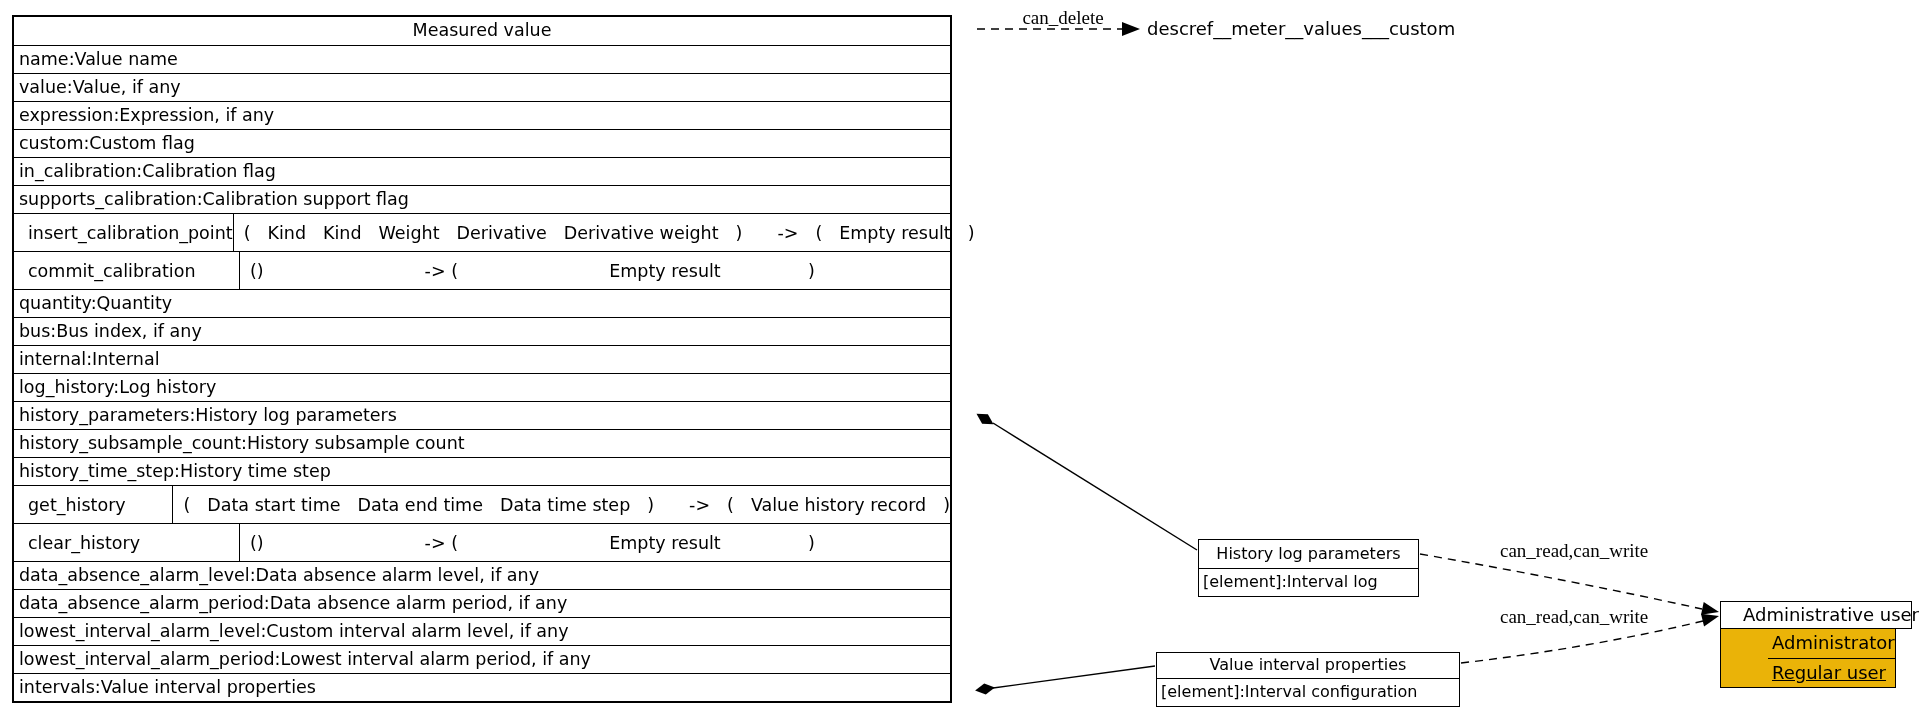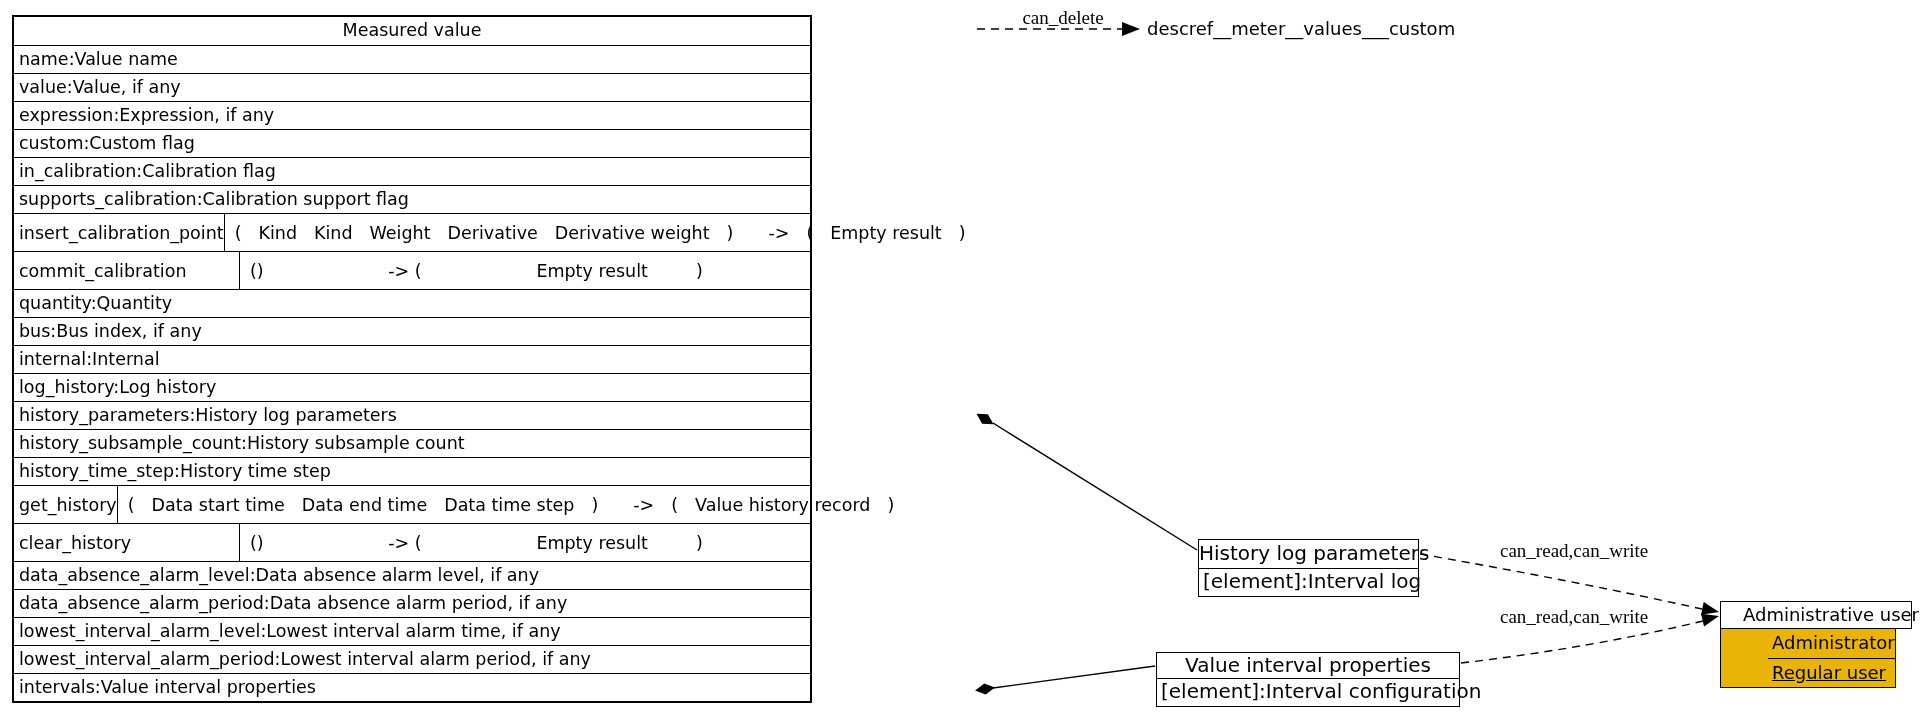--- a/index.html
+++ b/index.html
@@ -1,34 +1,34 @@
 <!DOCTYPE html>
 <html><head>
 <meta charset="utf-8">
 <style>
   html,body{margin:0;padding:0;background:#ffffff;}
   .canvas{position:relative;width:1929px;height:719px;background:#fff;
           font-family:"DejaVu Sans","Liberation Sans",sans-serif;color:#000;overflow:hidden;}
   *{box-sizing:border-box;}
 
   
-  .mtable{position:absolute;left:12px;top:15px;width:800px;border:2px solid #000;background:#fff;font-size:17.5px;}
+  .mtable{position:absolute;left:12px;top:15px;width:940px;border:2px solid #000;background:#fff;font-size:17.5px;}
   .hdr{height:28px;line-height:26px;text-align:center;}
   .row{border-top:1.5px solid #000;position:relative;}
   .field{height:28px;line-height:26px;padding-left:5px;white-space:nowrap;}
   .method{height:38px;display:flex;}
-  .mname{width:226px;border-right:1.5px solid #000;display:flex;align-items:center;padding-left:5px;white-space:nowrap;}
+  .mname{width:226px;border-right:1.5px solid #000;display:flex;align-items:center;padding-left:14px;white-space:nowrap;}
   .msig{flex:1;display:flex;align-items:center;gap:17px;padding-left:10px;white-space:nowrap;}
   .msig span.arrowgap{margin-left:18px;}
   .mspread{flex:1;position:relative;}
   .mspread span{position:absolute;top:50%;transform:translateY(-50%);white-space:nowrap;}
   .sp1{left:10px;} .sp2{left:26%;} .sp3{left:52%;} .sp4{left:80%;}
 
   
-  .node{position:absolute;border:1.5px solid #000;background:#fff;font-size:20px;}
+  .node{position:absolute;border:1.5px solid #000;background:#fff;font-size:16px;}
   .ntitle{text-align:center;border-bottom:1.5px solid #000;white-space:nowrap;}
   .nrow{padding-left:4px;white-space:nowrap;}
   .hist{left:1198px;top:539px;width:221px;}
   .hist .ntitle{height:29px;line-height:27px;}
   .hist .nrow{height:27px;line-height:25px;}
   .ival{left:1156px;top:652px;width:304px;}
   .ival .ntitle{height:26px;line-height:24px;}
   .ival .nrow{height:27px;line-height:25px;}
   .admin-title{position:absolute;left:1720px;top:601px;width:192px;height:28px;line-height:25px;
                border:1.5px solid #000;background:#fff;padding-left:22px;font-size:18px;white-space:nowrap;}
@@ -145,21 +145,21 @@
           <div class="mname">clear_history</div>
           <div class="mspread">
             <span class="sp1">()</span>
             <span class="sp2">-&gt; (</span>
             <span class="sp3">Empty result</span>
             <span class="sp4">)</span>
           </div>
         </div>
         <div class="row field">data_absence_alarm_level:Data absence alarm level, if any</div>
         <div class="row field">data_absence_alarm_period:Data absence alarm period, if any</div>
-        <div class="row field">lowest_interval_alarm_level:Lowest interval alarm time, if any</div>
+        <div class="row field">lowest_interval_alarm_level:Custom interval alarm level, if any</div>
         <div class="row field">lowest_interval_alarm_period:Lowest interval alarm period, if any</div>
         <div class="row field">intervals:Value interval properties</div>
       </div>
   </div>
 
   <span class="plainnode">descref__meter__values___custom</span>
 
   <div class="node hist">
     <div class="ntitle">History log parameters</div>
     <div class="nrow">[element]:Interval log</div>

